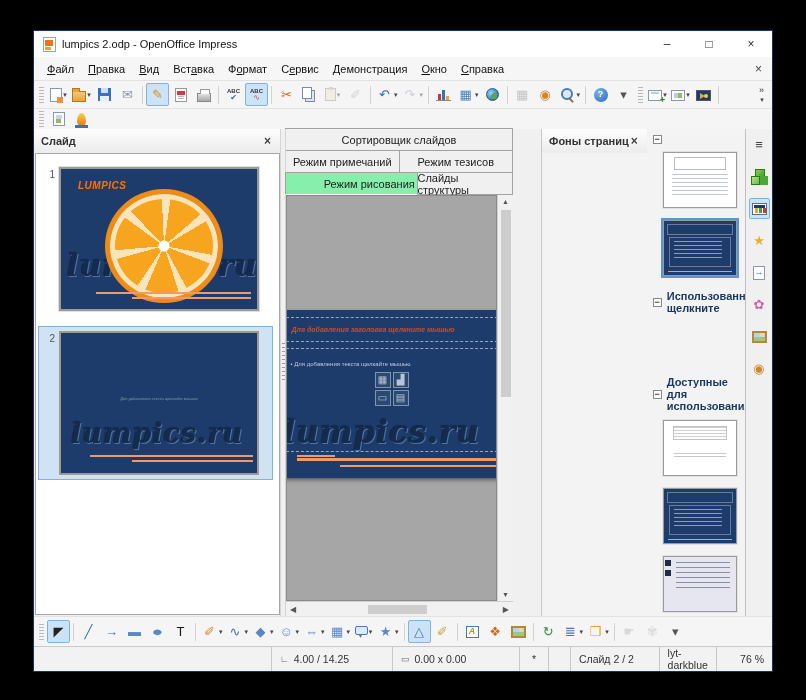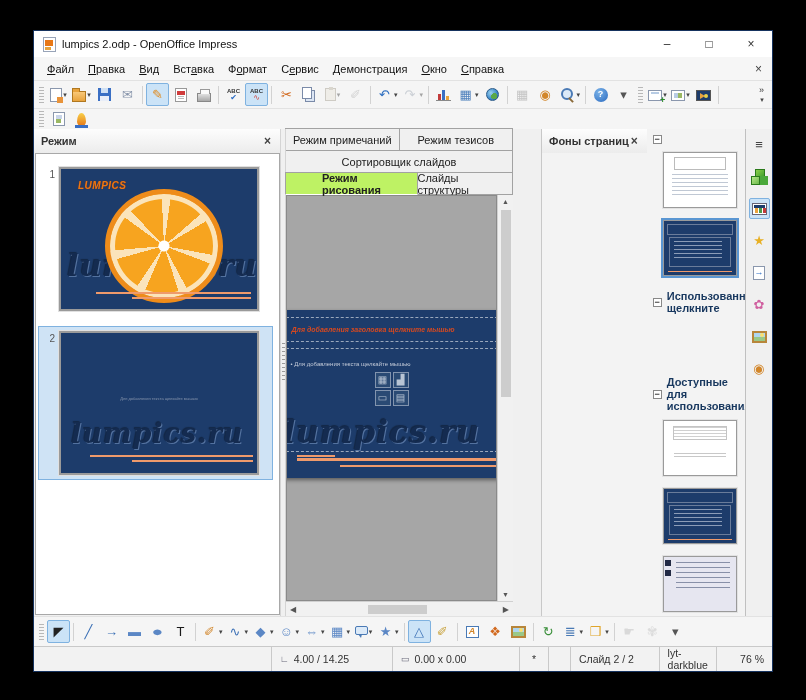--- a/index.html
+++ b/index.html
@@ -114,21 +114,21 @@
   .wm2 { position:absolute; left:10px; bottom:24px; font-size:27px; }
   .faint { position:absolute; top:45%; left:0; right:0; text-align:center; font-size:4px; color:#8795ad; }
   .oline { position:absolute; height:2px; background:#ef9a6b; }
 
   .vsplit { width:6px; background:#f0f0f0; border-left:1px solid #d4d4d4; border-right:1px solid #d4d4d4; position:relative; flex:0 0 auto; }
   .vsplit::after { content:""; position:absolute; top:44%; left:1px; width:3px; height:38px; background:repeating-linear-gradient(#9a9a9a 0 1px, transparent 1px 4px); }
 
   .center { flex:1; display:flex; flex-direction:column; min-width:0; }
   .trow { display:flex; height:22px; }
   .vtab { flex:1; border:1px solid #a2a2a2; margin-left:-1px; margin-top:-1px; background:#f0f0f0; font-size:11px; color:#222; display:flex; align-items:center; justify-content:center; }
-  .vtab.active { background:#bef264; font-weight:bold; position:relative; z-index:2; border-bottom-color:#fff;padding-left:36px; }
+  .vtab.active { background:#86efac; font-weight:normal; position:relative; z-index:2; border-bottom-color:#fff;padding-left:36px; }
   .canvas-row { flex:1; display:flex; min-height:0; }
   .canvas { flex:1; background:#a6a6a6; border:1px solid #8a8a8a; position:relative; overflow:hidden; }
   .vscroll { width:16px; background:#f1f1f1; border-left:1px solid #d0d0d0; display:flex; flex-direction:column; align-items:center; font-size:7px; color:#555; }
   .hscroll { height:15px; background:#f1f1f1; border-top:1px solid #d0d0d0; display:flex; align-items:center; font-size:8px; color:#555; }
   .sarrow { padding:3px 4px; }
   .vthumb { width:10px; height:46%; background:#cdcdcd; margin-top:2px; }
   .hthumb { width:30%; height:9px; background:#cdcdcd; margin-left:34%; }
 
   .eslide { position:absolute; left:50%; top:49%; transform:translate(-50%,-50%); width:226px; height:168px; background:#1d3c6b; box-shadow:1px 2px 4px rgba(0,0,0,.45); }
   .tph { position:absolute; left:7px; right:7px; top:7px; height:25px; border:1px dashed #9aa8bc; display:flex; align-items:center; padding-left:5px; }
@@ -339,21 +339,21 @@
         <span class="tbtn">
           <span class="ic k-flame"></span>
         </span>
       </span>
   </div>
 
   <div class="main">
 
     <div class="left-panel">
       <div class="panel-head">
-        <span>Режим</span>
+        <span>Слайд</span>
         <span class="phx">×</span>
       </div>
       <div class="slides-list">
 
         <div class="slide-row">
           <span class="snum">1</span>
           <div class="sthumb">
             <span class="brand">LUMPICS</span>
             <span class="wm wm1">lumpics.ru</span>
             <div class="orange"></div>
@@ -373,25 +373,25 @@
         </div>
 
       </div>
     </div>
 
     <div class="vsplit"></div>
 
     <div class="center">
       <div>
         <div class="trow">
+          <span class="vtab">Сортировщик слайдов</span>
+        </div>
+        <div class="trow">
           <span class="vtab">Режим примечаний</span>
           <span class="vtab">Режим тезисов</span>
-        </div>
-        <div class="trow">
-          <span class="vtab">Сортировщик слайдов</span>
         </div>
         <div class="trow">
           <span class="vtab active">Режим рисования</span>
           <span class="vtab">Слайды структуры</span>
         </div>
       </div>
 
       <div class="canvas-row">
         <div class="canvas">
           <div class="eslide">

